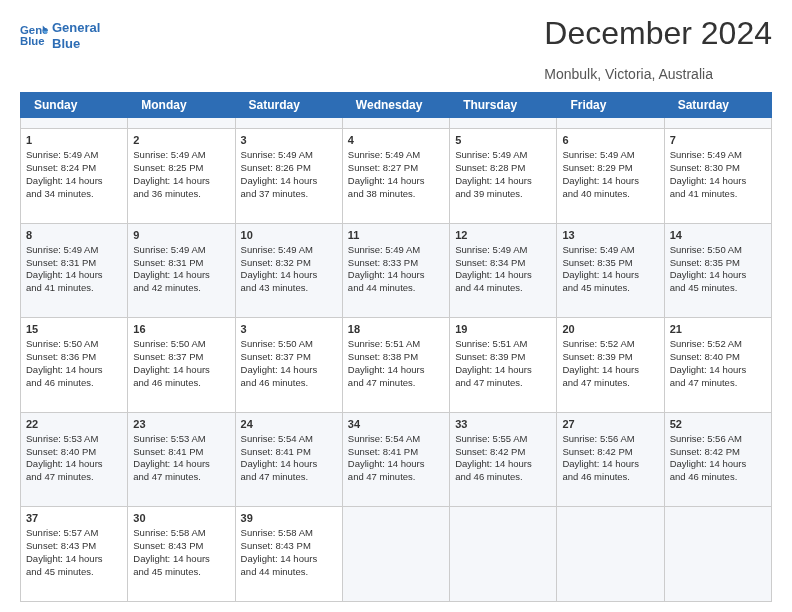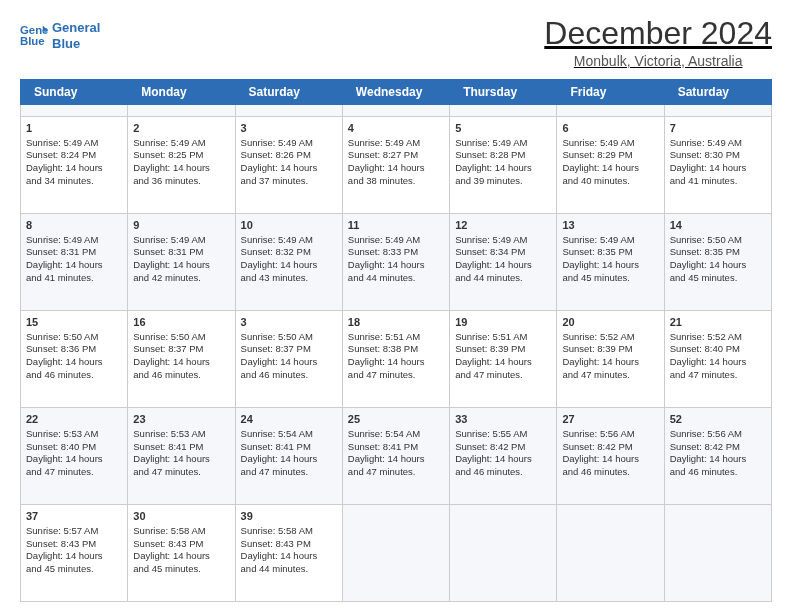--- a/index.html
+++ b/index.html
@@ -27,33 +27,32 @@
       display: flex;
       align-items: center;
       gap: 4px;
       margin-top: 4px;
     }
     .logo-icon {
       width: 28px;
       height: 28px;
     }
     .title-block {
-      text-align: center;
-      text-decoration: underline;
+      text-align: left;
     }
     .month-title {
       font-size: 32px;
       font-weight: normal;
       color: #333;
       line-height: 1.1;
     }
     .location {
       font-size: 14px;
       color: #555;
-      margin-top: 2px;
+      margin-top: 15px;
     }
     .calendar {
       flex: 1;
       border: 1px solid #ccc;
       border-collapse: collapse;
       width: 100%;
       table-layout: fixed;
     }
     .calendar th {
       background-color: #2d6db5;
@@ -158,21 +157,21 @@
           <td><span class="day-num">3</span>Sunrise: 5:50 AM<br>Sunset: 8:37 PM<br>Daylight: 14 hours<br>and 46 minutes.</td>
           <td><span class="day-num">18</span>Sunrise: 5:51 AM<br>Sunset: 8:38 PM<br>Daylight: 14 hours<br>and 47 minutes.</td>
           <td><span class="day-num">19</span>Sunrise: 5:51 AM<br>Sunset: 8:39 PM<br>Daylight: 14 hours<br>and 47 minutes.</td>
           <td><span class="day-num">20</span>Sunrise: 5:52 AM<br>Sunset: 8:39 PM<br>Daylight: 14 hours<br>and 47 minutes.</td>
           <td><span class="day-num">21</span>Sunrise: 5:52 AM<br>Sunset: 8:40 PM<br>Daylight: 14 hours<br>and 47 minutes.</td>
         </tr>
         <tr>
           <td><span class="day-num">22</span>Sunrise: 5:53 AM<br>Sunset: 8:40 PM<br>Daylight: 14 hours<br>and 47 minutes.</td>
           <td><span class="day-num">23</span>Sunrise: 5:53 AM<br>Sunset: 8:41 PM<br>Daylight: 14 hours<br>and 47 minutes.</td>
           <td><span class="day-num">24</span>Sunrise: 5:54 AM<br>Sunset: 8:41 PM<br>Daylight: 14 hours<br>and 47 minutes.</td>
-          <td><span class="day-num">25</span>Sunrise: 5:54 AM<br>Sunset: 8:41 PM<br>Daylight: 14 hours<br>and 47 minutes.</td>
+          <td><span class="day-num">34</span>Sunrise: 5:54 AM<br>Sunset: 8:41 PM<br>Daylight: 14 hours<br>and 47 minutes.</td>
           <td><span class="day-num">33</span>Sunrise: 5:55 AM<br>Sunset: 8:42 PM<br>Daylight: 14 hours<br>and 46 minutes.</td>
           <td><span class="day-num">27</span>Sunrise: 5:56 AM<br>Sunset: 8:42 PM<br>Daylight: 14 hours<br>and 46 minutes.</td>
           <td><span class="day-num">52</span>Sunrise: 5:56 AM<br>Sunset: 8:42 PM<br>Daylight: 14 hours<br>and 46 minutes.</td>
         </tr>
         <tr>
           <td><span class="day-num">37</span>Sunrise: 5:57 AM<br>Sunset: 8:43 PM<br>Daylight: 14 hours<br>and 45 minutes.</td>
           <td><span class="day-num">30</span>Sunrise: 5:58 AM<br>Sunset: 8:43 PM<br>Daylight: 14 hours<br>and 45 minutes.</td>
           <td><span class="day-num">39</span>Sunrise: 5:58 AM<br>Sunset: 8:43 PM<br>Daylight: 14 hours<br>and 44 minutes.</td>
           <td class="empty-cell"></td>
           <td class="empty-cell"></td>

